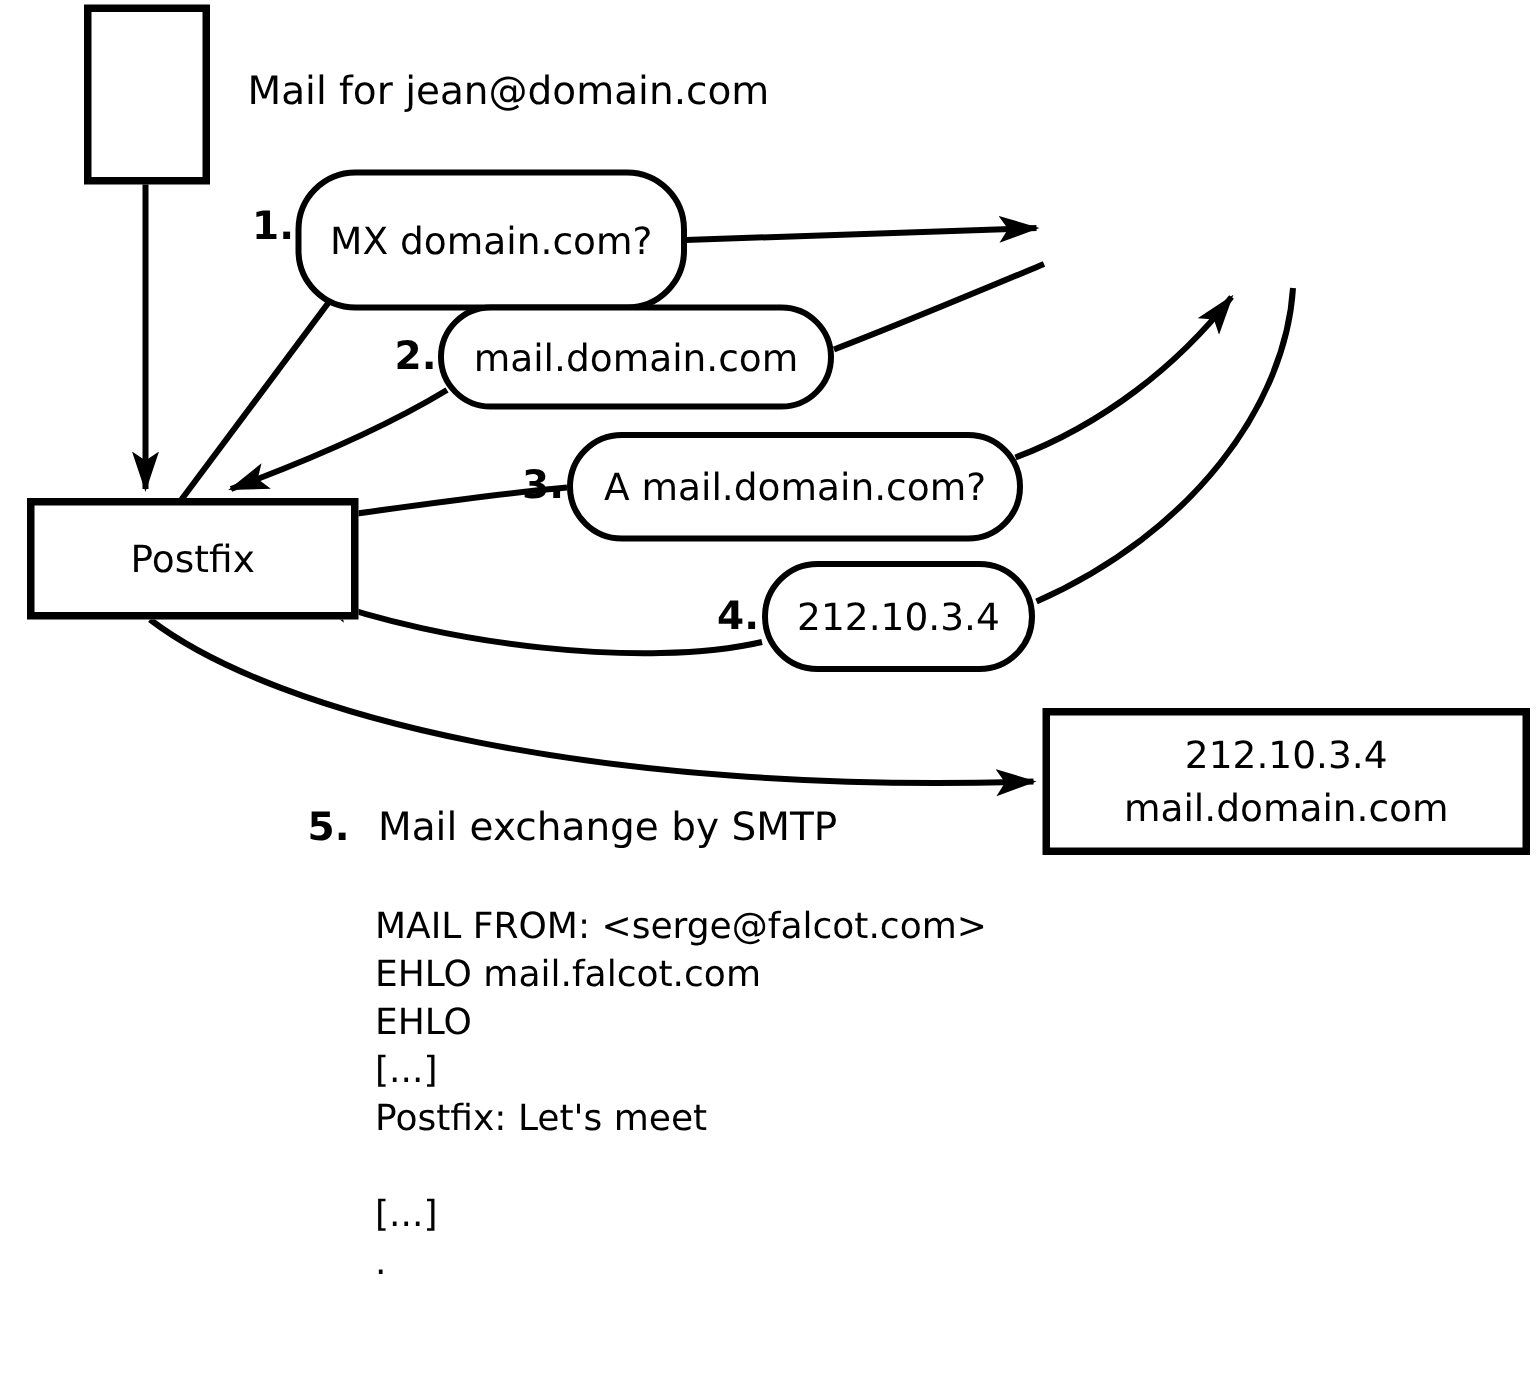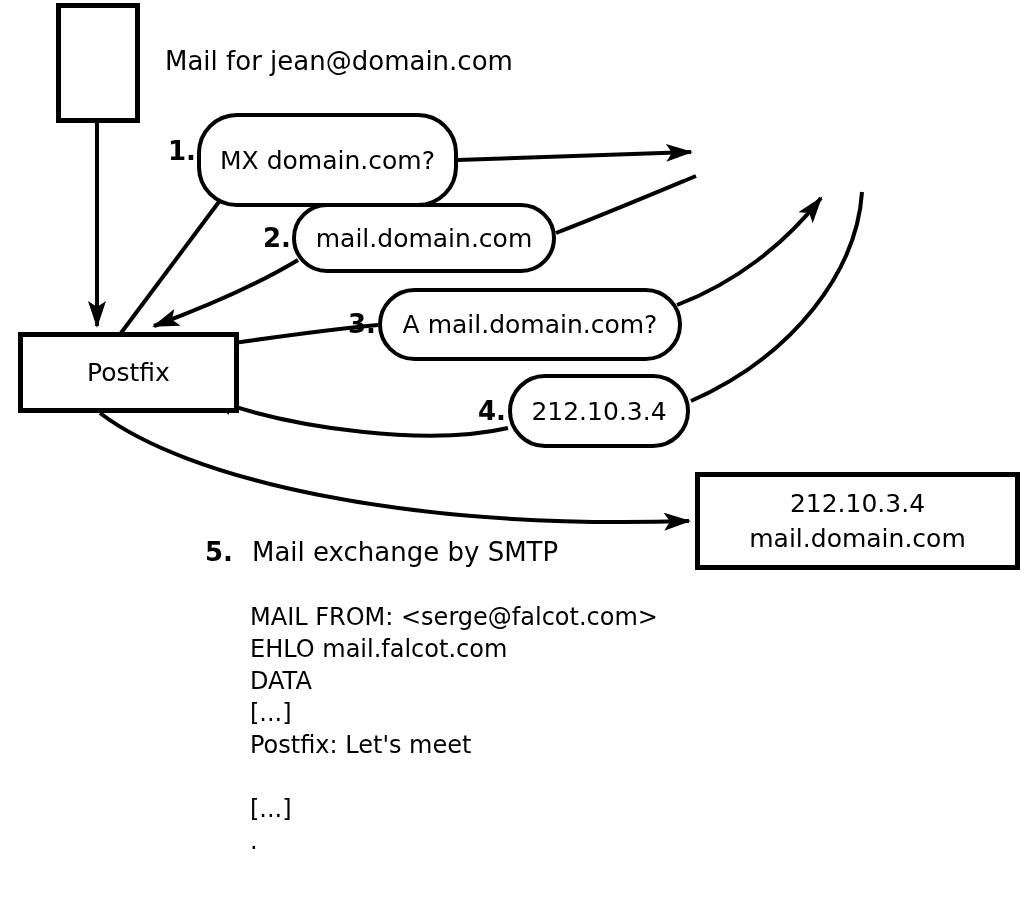--- a/index.html
+++ b/index.html
@@ -139,21 +139,21 @@
   <div class="pill" style="left:508px; top:374px; width:182px; height:74px;">
     <span>212.10.3.4</span>
   </div>
 
   <div class="num" style="left:173px; top:537px;">5.</div>
   <div class="free-label" style="left:252px; top:537px;">Mail exchange by SMTP</div>
 
   <div class="smtp-block">
     <div class="smtp-line">MAIL FROM: &lt;serge@falcot.com&gt;</div>
     <div class="smtp-line">EHLO mail.falcot.com</div>
-    <div class="smtp-line">DATA</div>
+    <div class="smtp-line">EHLO</div>
     <div class="smtp-line">[...]</div>
     <div class="smtp-line">Postfix: Let's meet</div>
     <div class="smtp-line"></div>
     <div class="smtp-line">[...]</div>
     <div class="smtp-line">.</div>
   </div>
 
 </div>
 
 </body></html>

